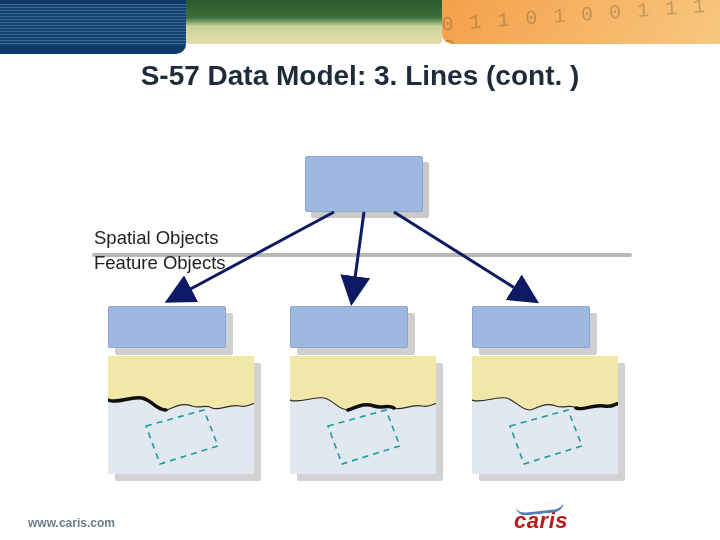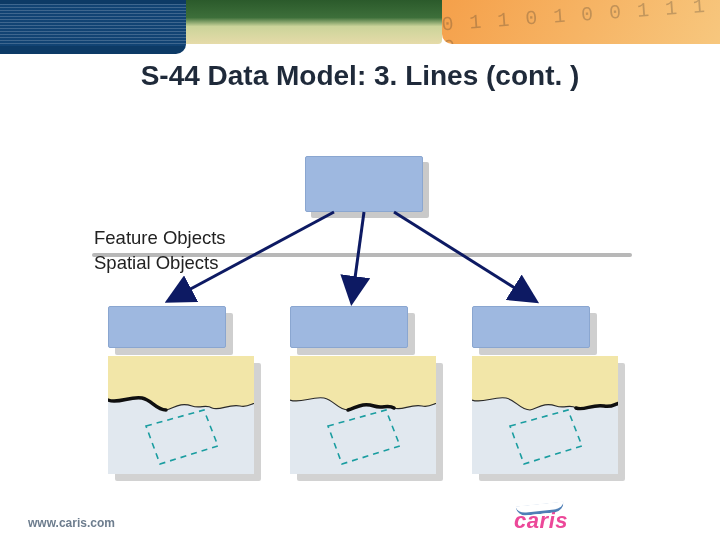--- a/index.html
+++ b/index.html
@@ -145,50 +145,50 @@
     color: #6d7d8e;
     font-weight: 600;
   }
   .logo {
     position: absolute;
     right: 24px; bottom: 6px;
   }
   .logo-text {
     font-size: 22px;
     font-weight: 800;
-    color: #ec4899;
+    color: #b91c1c;
     font-style: italic;
     letter-spacing: .5px;
   }
   .logo-swoosh {
     display: inline-block;
     width: 48px; height: 10px;
     border-bottom: 3px solid #4f7fb6;
     border-radius: 0 0 40px 40px;
     transform: translate(-52px, -14px) rotate(-6deg);
   }
 </style>
 </head>
 <body>
 
 <div class="banner">
   <div class="banner-left"></div>
   <div class="banner-mid"></div>
   <div class="banner-right"></div>
 </div>
 
-<div class="title">S-44 Data Model: 3. Lines (cont. )</div>
+<div class="title">S-57 Data Model: 3. Lines (cont. )</div>
 
 <div class="top-box-shadow"></div>
 <div class="top-box"></div>
 
 <div class="divider"></div>
 <div class="labels">
+  <div>Spatial Objects</div>
   <div>Feature Objects</div>
-  <div>Spatial Objects</div>
 </div>
 
 <svg class="arrows" viewBox="0 0 720 540">
   <defs>
     <marker id="ah" markerWidth="10" markerHeight="10" refX="8" refY="5" orient="auto">
       <path d="M0,0 L10,5 L0,10 Z" fill="#0d1a63"></path>
     </marker>
   </defs>
   <line x1="334" y1="212" x2="170" y2="300" stroke="#0d1a63" stroke-width="3" marker-end="url(#ah)"></line>
   <line x1="364" y1="212" x2="352" y2="300" stroke="#0d1a63" stroke-width="3" marker-end="url(#ah)"></line>

